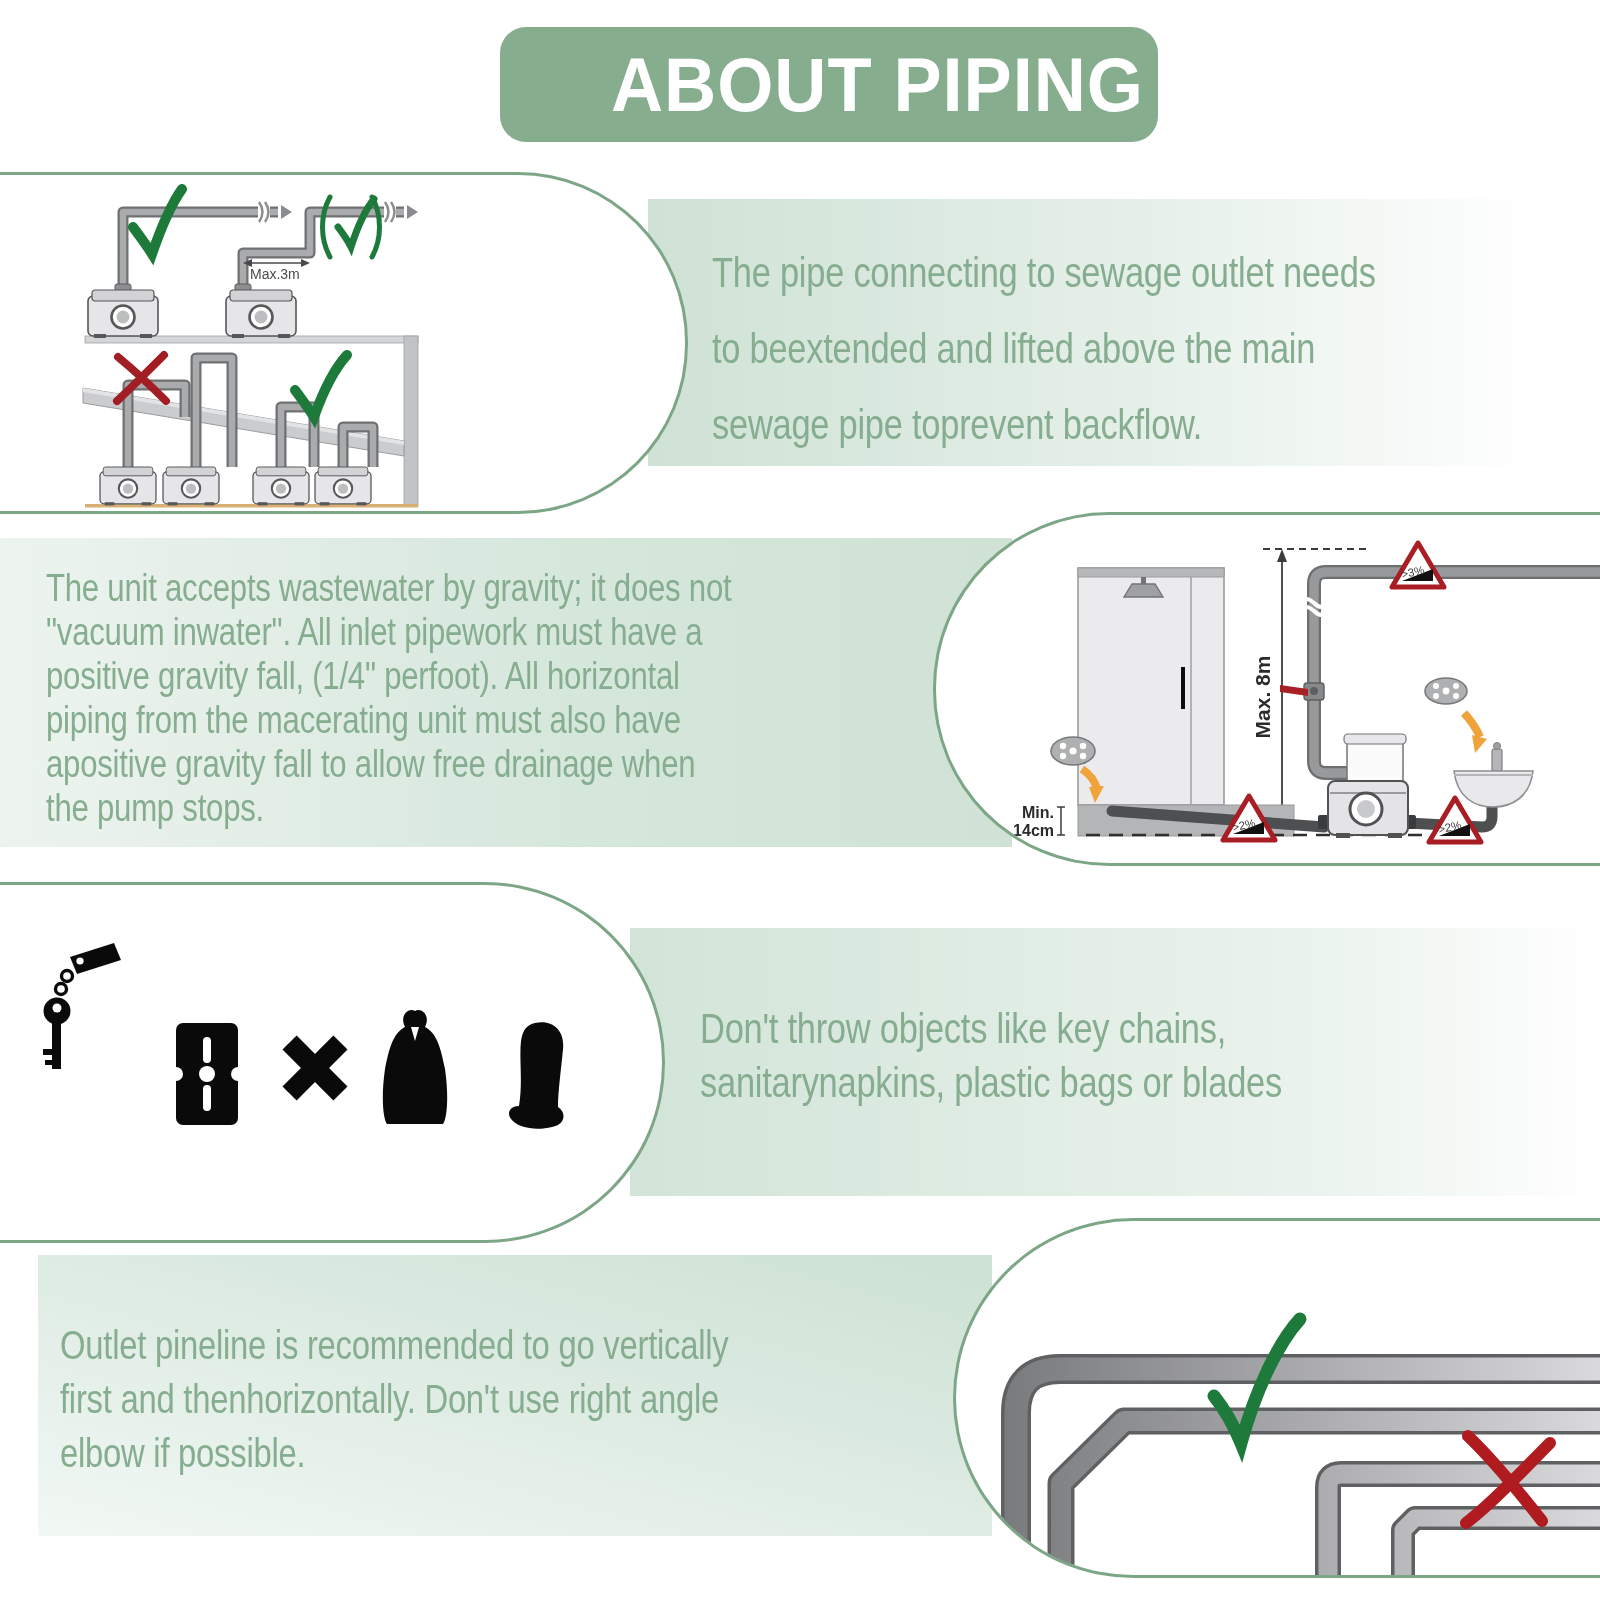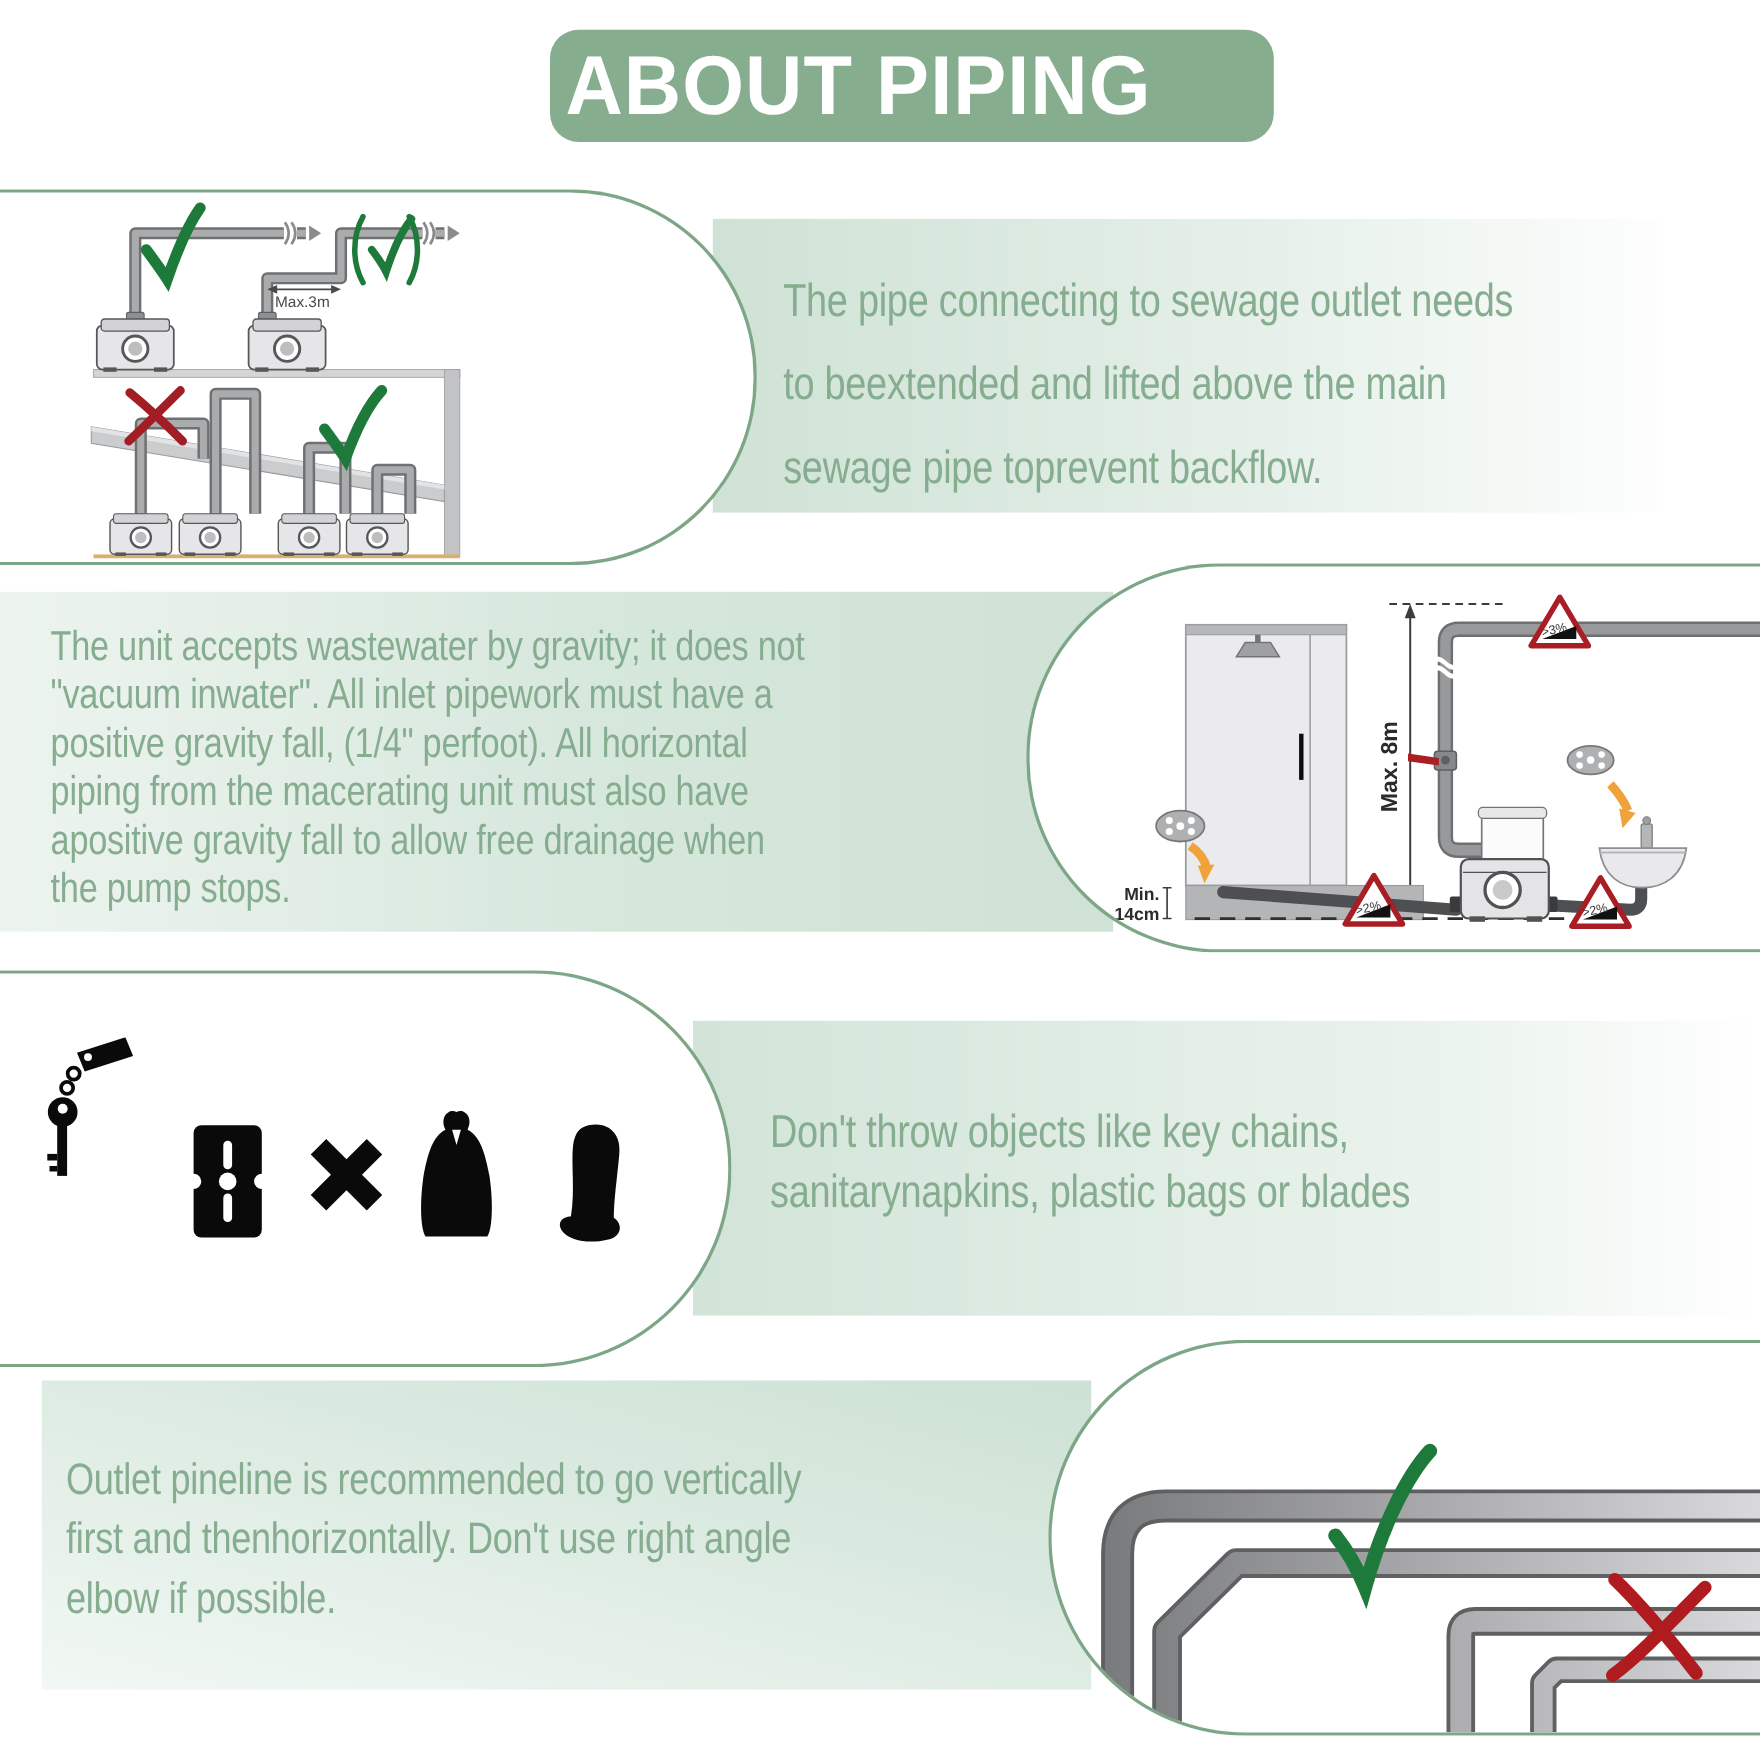--- a/index.html
+++ b/index.html
@@ -4,23 +4,23 @@
 <style>
   html,body{margin:0;padding:0;}
   body{
     width:1600px;height:1600px;position:relative;overflow:hidden;
     background:#ffffff;
     font-family:"Liberation Sans", sans-serif;
   }
   .abs{position:absolute;}
   
   .title-banner{
-    left:500px;top:27px;width:658px;height:102px;
+    left:500px;top:27px;width:658px;height:115px;
     background:#87ad8f;border-radius:26px;
-    display:flex;align-items:center;justify-content:flex-start;
+    display:flex;align-items:center;justify-content:flex-end;
     z-index:5;
   }
   .title-banner .t{
     color:#ffffff;font-size:76px;font-weight:bold;letter-spacing:1px;
     transform:scaleX(0.95);white-space:nowrap;
   }
   
   .band{z-index:1;}
   .band1{left:648px;top:199px;width:864px;height:267px;
     background:linear-gradient(90deg,#cfe2d5 0%,#e4efe8 55%,#fdfefd 100%);}

